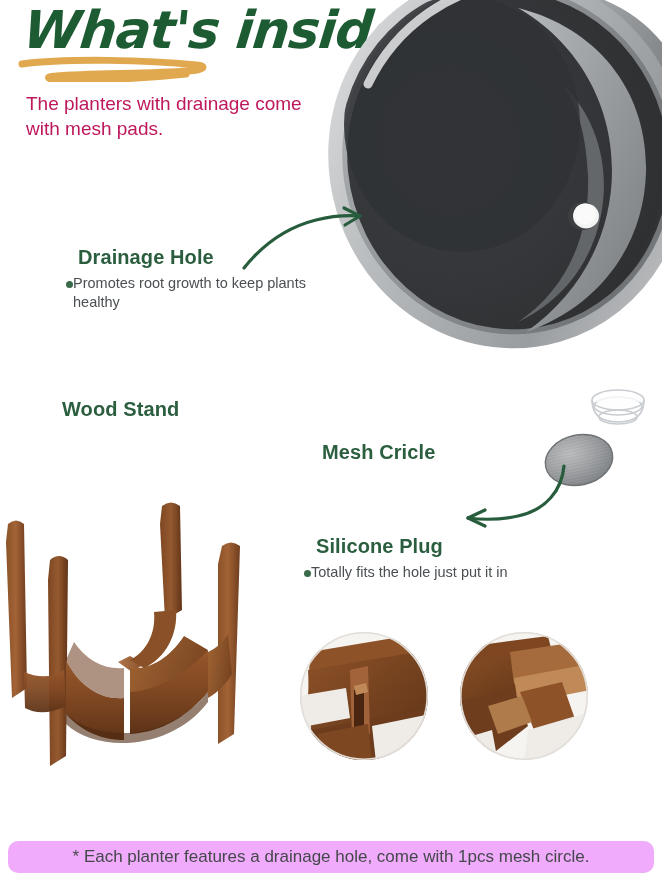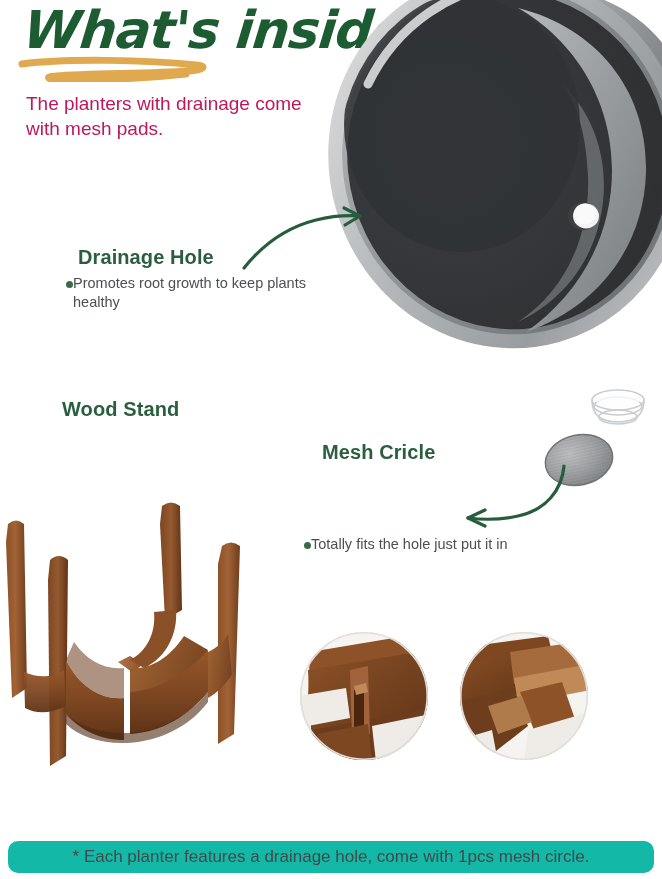--- a/index.html
+++ b/index.html
@@ -56,21 +56,21 @@
   .plug{left:578px;top:386px;width:80px;height:52px;}
   .mesh{left:540px;top:428px;width:78px;height:62px;}
   .arrow-a{left:236px;top:192px;width:136px;height:84px;}
   .arrow-b{left:452px;top:456px;width:124px;height:76px;}
   .detail1{left:298px;top:630px;width:132px;height:132px;}
   .detail2{left:458px;top:630px;width:132px;height:132px;}
 
   
   .footer{
     position:absolute;left:8px;right:8px;top:805px;bottom:6px;
-    background:#14b8a6;border-radius:10px;
+    background:#f0abfc;border-radius:10px;
     display:flex;align-items:center;justify-content:center;margin-top:36px;
   }
   .footer-text{
     font-size:17px;line-height:1.42;color:#44484b;text-align:center;
     padding:0 40px;
   }
 </style>
 </head>
 <body>
 
@@ -189,20 +189,21 @@
   <svg class="art arrow-b" viewBox="0 0 124 76">
     <path d="M112,10 C110,34 94,54 66,60 C48,64 32,64 16,62" fill="none" stroke="#275c3d" stroke-width="3.2" stroke-linecap="round"></path>
     <path d="M16,62 L33,54 M16,62 L33,70" fill="none" stroke="#275c3d" stroke-width="3.2" stroke-linecap="round"></path>
   </svg>
 
   <div class="feat f-mesh">
     <div class="feat-title">Mesh Cricle</div>
   </div>
 
   <div class="feat f-plug">
+    <div class="feat-title">Silicone Plug</div>
     <div class="feat-body">
       <span class="bullet"></span>
       <span class="feat-text">Totally fits the hole just put it in</span>
     </div>
   </div>
 
   <svg class="art stand" viewBox="0 0 300 300">
     <defs>
       <linearGradient id="wLegA" x1="0" y1="0" x2="1" y2="0">
         <stop offset="0" stop-color="#8c5228"></stop>

